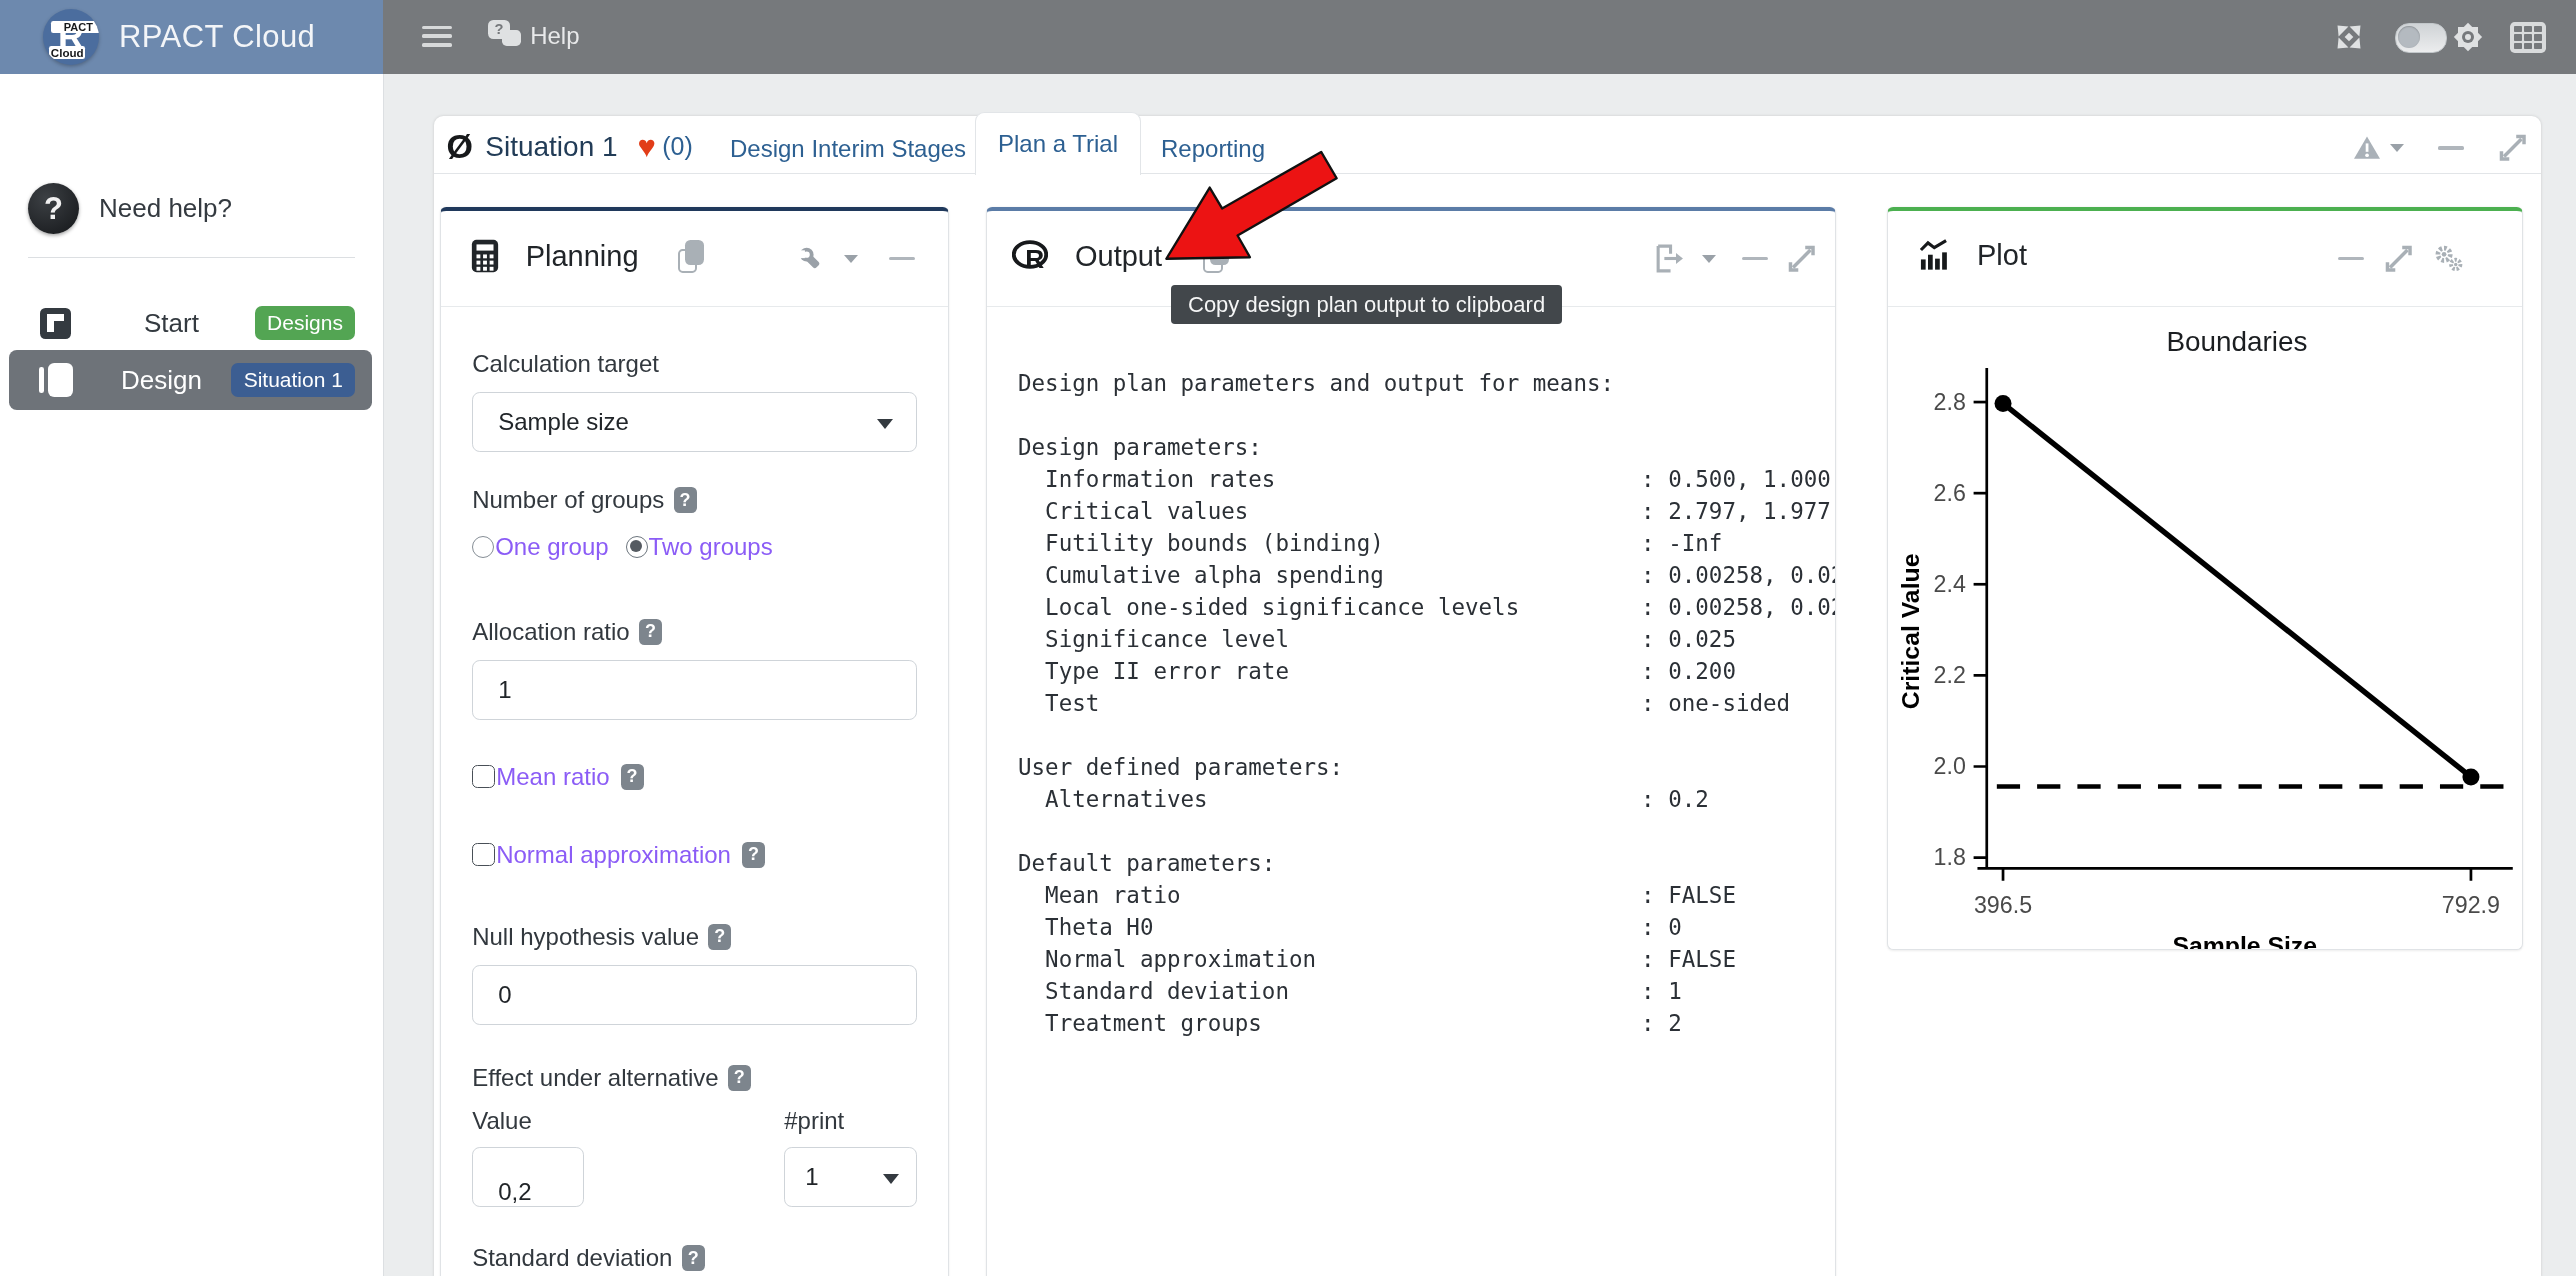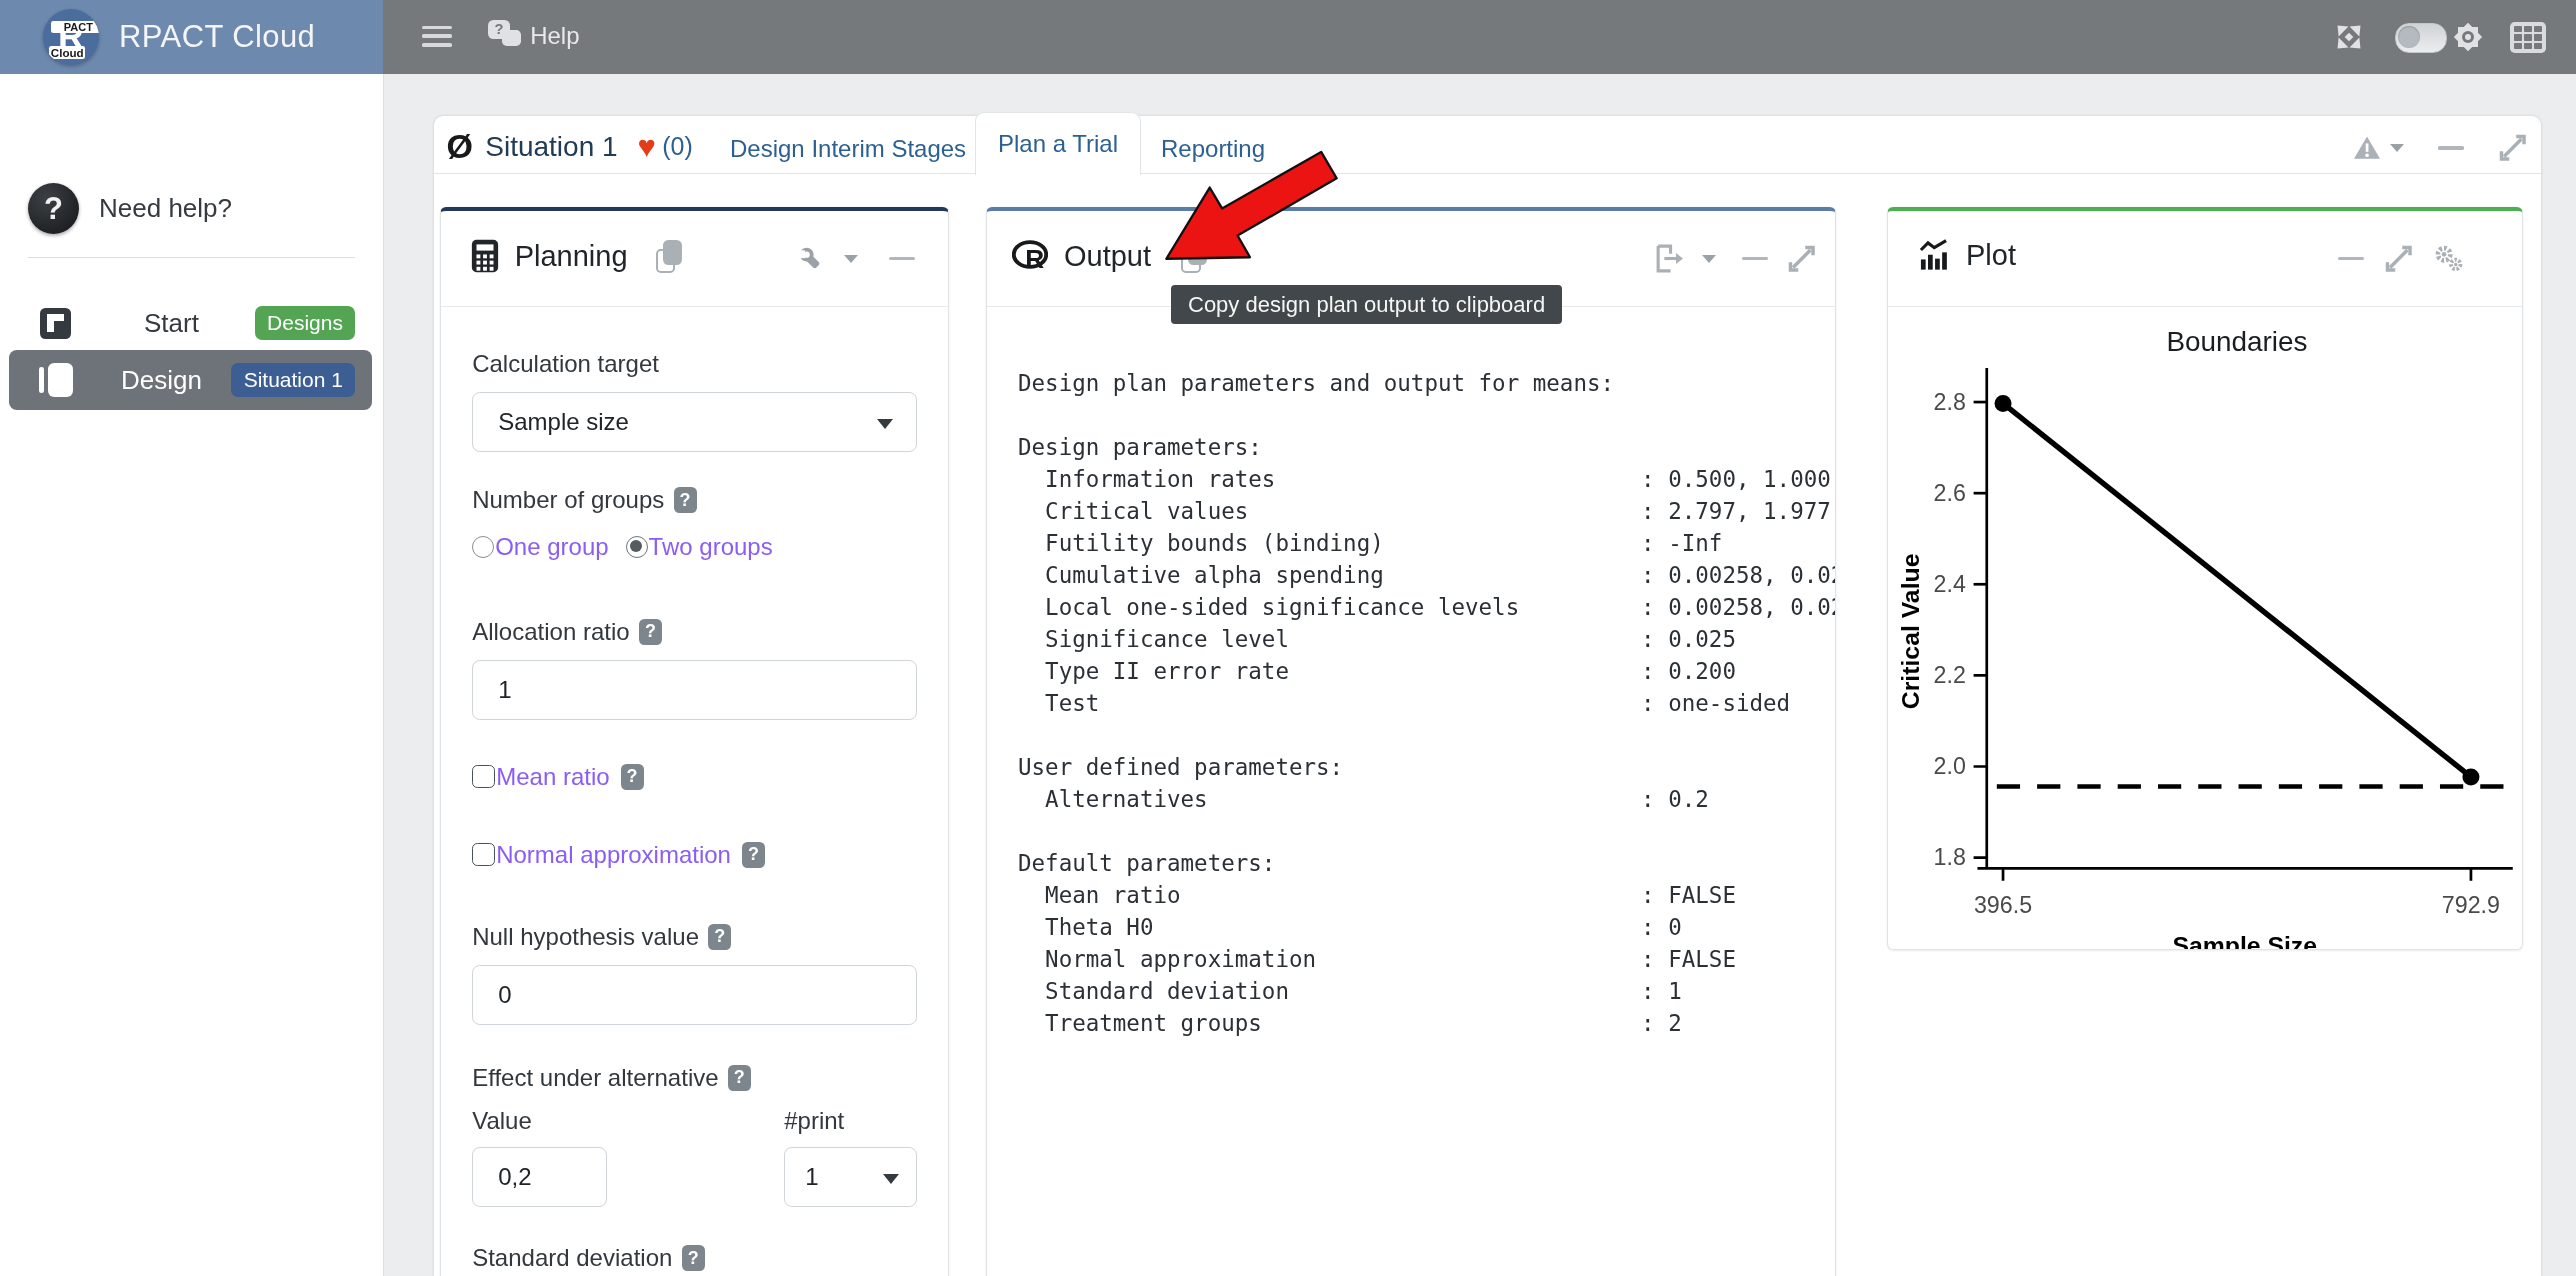--- a/index.html
+++ b/index.html
@@ -60,21 +60,21 @@
   .fav-count{font-size:25px;color:#2d6092;}
   .tab-link{position:absolute;top:18.6px;font-size:24px;color:#2d6092;cursor:pointer;z-index:2;white-space:nowrap;}
   #active-tab{position:absolute;left:541px;top:-3.9px;width:164px;height:62px;background:#fff;border:1.6px solid #e2e5e8;border-bottom:none;border-radius:9.3px 9.3px 0 0;display:flex;align-items:center;justify-content:center;font-size:24px;color:#2d6092;z-index:3;cursor:pointer;}
   #card-hdr-icons{position:absolute;left:1919px;top:17px;display:flex;align-items:center;z-index:2;}
   .caret{width:0;height:0;border-left:7px solid transparent;border-right:7px solid transparent;border-top:8.5px solid #9aa1a8;display:inline-block;}
   .minus-bar{width:26px;height:3.9px;background:#b0b6bc;border-radius:1.6px;display:inline-block;}
 
   
   .panel{position:absolute;background:#fff;border:0.8px solid #e0e3e6;border-top-width:4.7px;border-radius:6.2px;box-shadow:0 0.8px 2.3px rgba(0,0,0,.08);overflow:hidden;box-sizing:border-box;}
   .panel-header{height:95px;border-bottom:1.6px solid #e7eaec;position:relative;}
-  .panel-title{position:absolute;top:28px;font-size:29px;color:#212529;display:flex;align-items:center;gap:16px;}
+  .panel-title{position:absolute;top:28px;font-size:29px;color:#212529;display:flex;align-items:center;gap:27px;}
   .copy-icon{position:relative;width:26px;height:33px;display:inline-block;cursor:pointer;}
   .copy-icon .back{position:absolute;left:0;bottom:0;width:15.5px;height:20px;border:2.3px solid #a9b0b6;border-radius:4.7px;}
   .copy-icon .front{position:absolute;right:0;top:0;width:18.6px;height:25px;background:#a9b0b6;border-radius:5.4px;}
   .hdr-icons{position:absolute;top:0;height:95px;display:flex;align-items:center;}
 
   
   #planning-body{padding:0 31px;}
   .f-label{font-size:24px;color:#32383e;display:flex;align-items:center;gap:9.3px;}
   .qbadge{width:23px;height:26px;background:#7d858d;border-radius:5.4px;color:#fff;font-size:18px;font-weight:bold;display:inline-flex;align-items:center;justify-content:center;cursor:pointer;}
   .input-box{height:60px;border:1.6px solid #cfd4d9;border-radius:7.8px;font-size:24px;color:#212529;display:flex;align-items:center;padding-left:25px;background:#fff;box-sizing:border-box;}
@@ -296,21 +296,21 @@
           </div>
         <div class="f-label" style="margin-top:39px;">
           <span>Effect under alternative</span>
             <span class="qbadge">?</span>
         </div>
         <div style="margin-top:15.5px;display:flex;justify-content:space-between;">
           <span class="f-label" style="width:132px;">Value</span>
           <span class="f-label" style="width:133px;">#print</span>
         </div>
         <div style="margin-top:12.4px;display:flex;justify-content:space-between;">
-          <div class="input-box" style="width:135px;">
+          <div class="input-box" style="width:112px;align-items:flex-end;">
               <span>0,2</span>
             </div>
           <div class="input-box select-box" style="width:133px;padding-left:20px;">
             <span>1</span>
             <span class="select-caret" style="right:17px;"></span>
           </div>
         </div>
         <div class="f-label" style="margin-top:37px;">
           <span>Standard deviation</span>
             <span class="qbadge">?</span>

